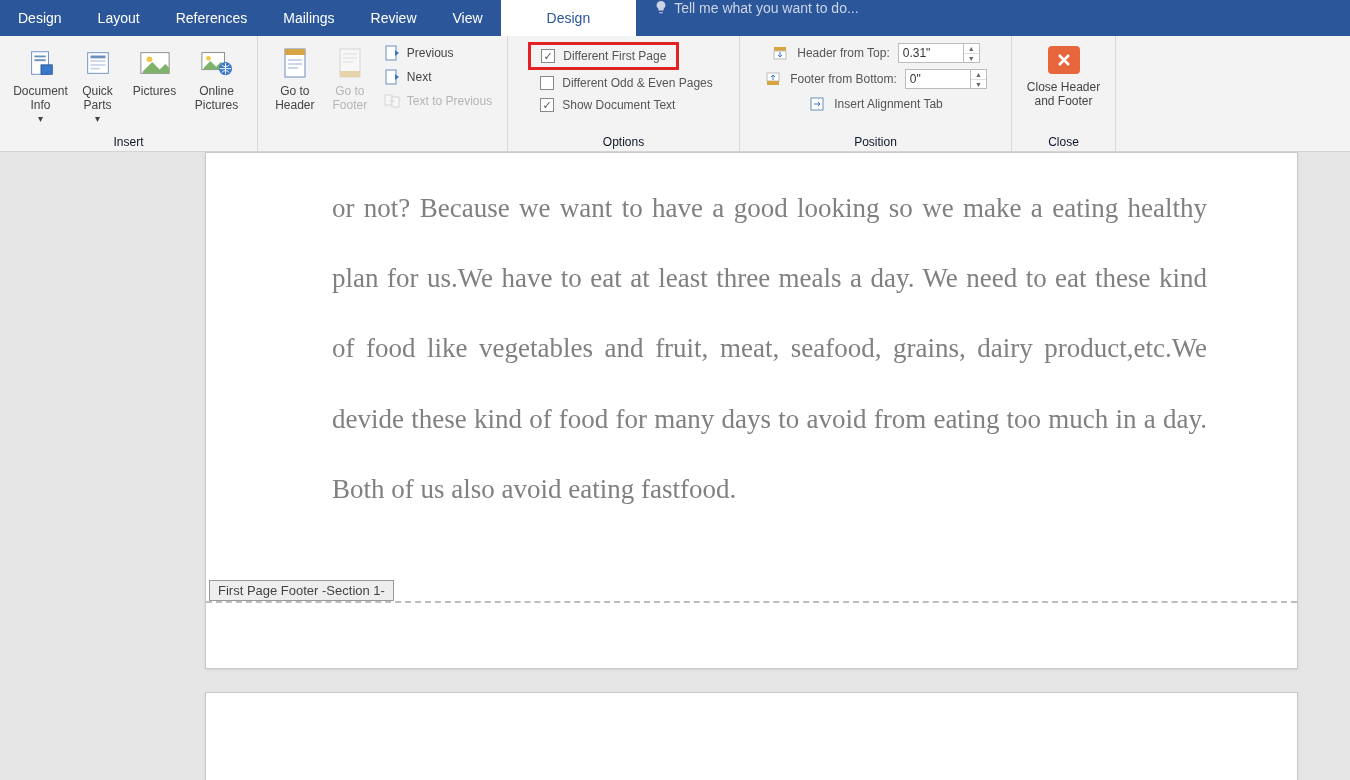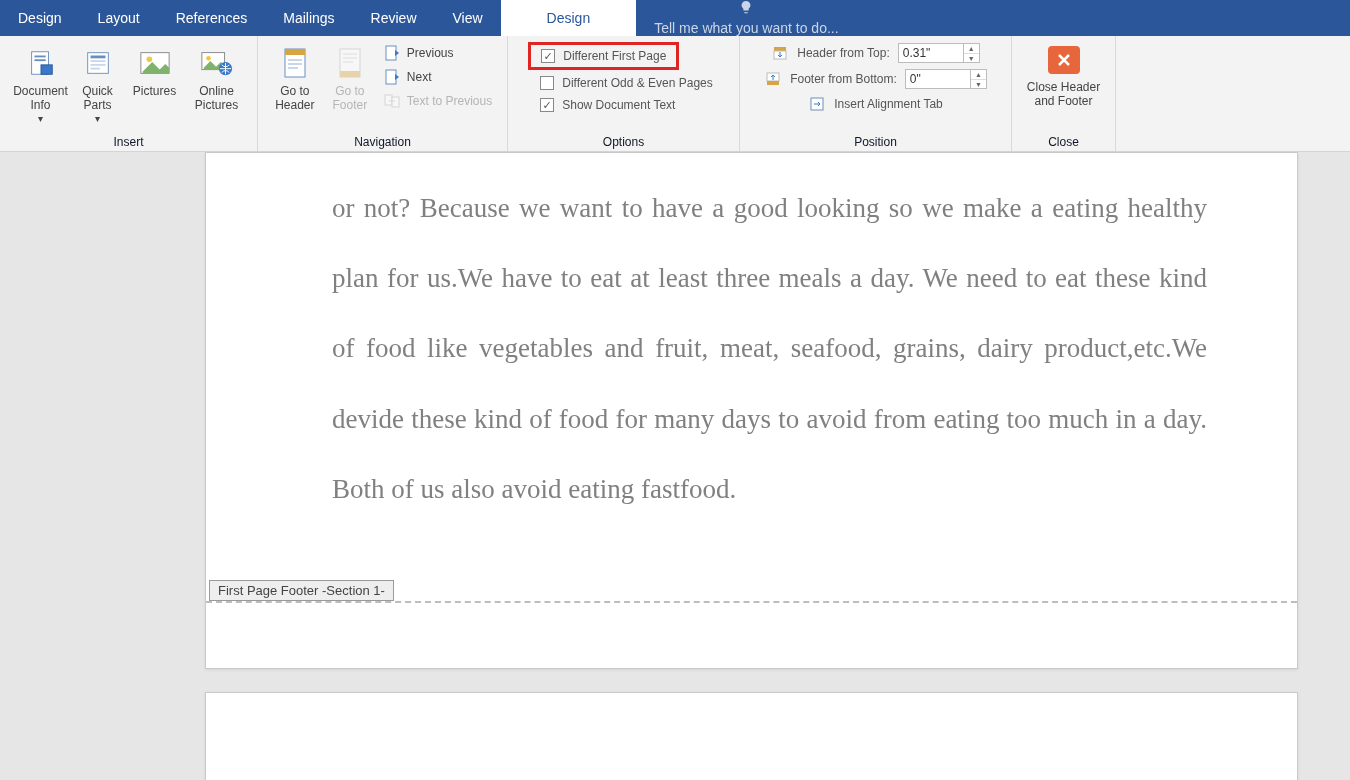--- a/index.html
+++ b/index.html
@@ -21,27 +21,26 @@
     cursor: pointer;
     color: #fff;
   }
   .tab.contextual {
     background: #fff;
     color: #2b579a;
     padding: 0 46px;
   }
   .tellme {
     display: flex;
-    align-items: center;
+    align-items: flex-start;
     color: #cbd5e6;
     font-size: 14px;
     margin-left: 18px;
     gap: 6px;
     flex-shrink: 0;
-    flex-direction: column;
   }
   .bulb {
     width: 14px; height: 14px;
   }
 
   
   .ribbon {
     background: #f3f3f3;
     border-bottom: 1px solid #d4d4d4;
     height: 116px;
@@ -256,21 +255,20 @@
               <svg width="16" height="16" viewBox="0 0 16 16" opacity="0.4">
                 <rect x="1" y="2" width="7" height="10" fill="#fff" stroke="#aaa"></rect>
                 <rect x="8" y="4" width="7" height="10" fill="#fff" stroke="#aaa"></rect>
                 <path d="M5 8 H11" stroke="#aaa"></path>
               </svg>
             </span>
           <span>Text to Previous</span>
         </div>
       </div>
     </div>
-    <div class="group-label">Navigation</div>
   </div>
 
   <div class="group" style="width:232px">
     <div class="group-body" style="flex-direction:column; align-items:flex-start; gap:4px; padding-top:2px;">
       <div class="highlight">
         <div class="chk-row">
           <span class="chk">✓</span>
           <span>Different First Page</span>
         </div>
       </div>

